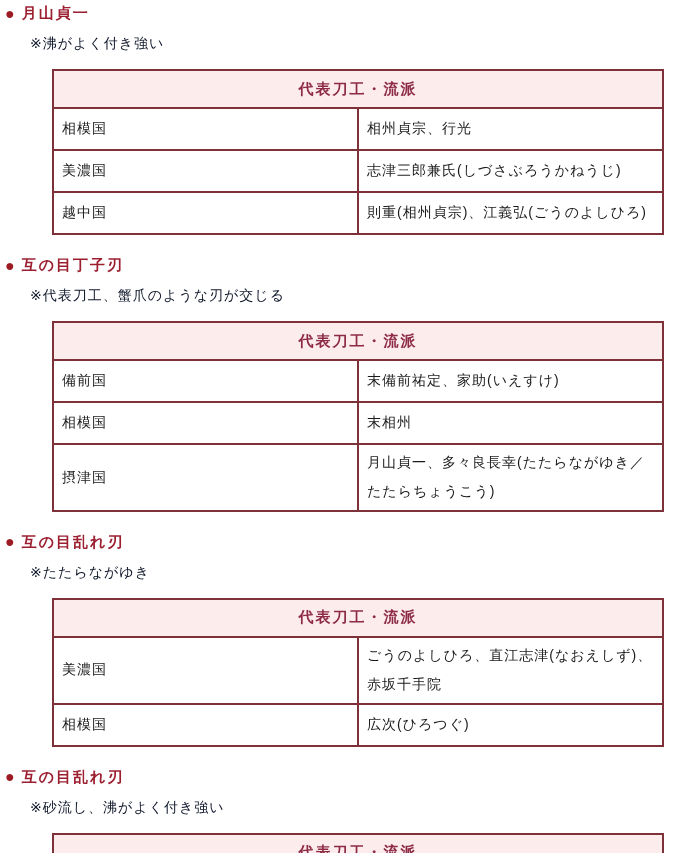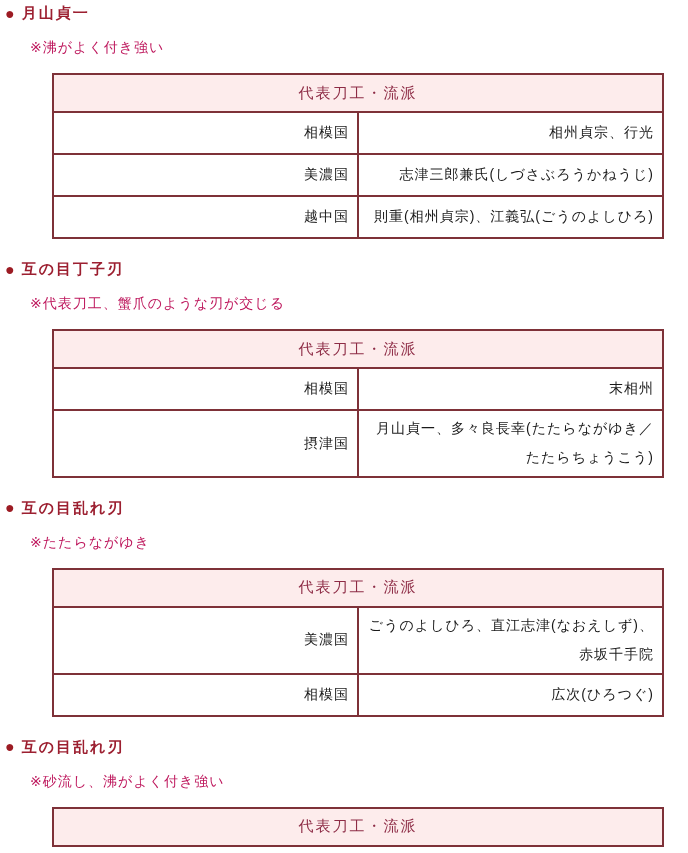--- a/index.html
+++ b/index.html
@@ -25,49 +25,49 @@
     display: flex;
     align-items: center;
   }
   .bullet {
     color: #9c1b23;
     font-size: 16px;
     margin-right: 5px;
     line-height: 1;
   }
   .note {
-    margin: 16px 0 16px 30px;
+    margin: 8px 0 16px 30px;
     font-size: 14px;
-    color: #be185d;
+    color: #0f172a;
     letter-spacing: 1px;
   }
   table.sword-table {
     border-collapse: collapse;
     margin-left: 52px;
     width: 612px;
     table-layout: fixed;
     background: #ffffff;
   }
   table.sword-table th,
   table.sword-table td {
     border: 2px solid #7e3138;
   }
   table.sword-table th {
     background: #fdecec;
     color: #8d2b45;
     font-size: 15px;
-    font-weight: normal;
+    font-weight: bold;
     height: 34px;
     letter-spacing: 2px;
     text-align: center;
   }
   table.sword-table td {
     font-size: 14px;
     color: #1a1a1a;
-    text-align: right;
+    text-align: left;
     height: 34px;
     padding: 3px 8px;
     line-height: 2.1;
     letter-spacing: 1px;
   }
   td.province {
     width: 82px;
   }
   td.smiths {
     white-space: pre-line;
@@ -115,20 +115,24 @@
     </h2>
     <p class="note">※代表刀工、蟹爪のような刃が交じる</p>
     <table class="sword-table">
       <thead>
         <tr>
           <th colspan="2">代表刀工・流派</th>
         </tr>
       </thead>
       <tbody>
         <tr>
+          <td class="province">備前国</td>
+          <td class="smiths">末備前祐定、家助(いえすけ)</td>
+        </tr>
+        <tr>
           <td class="province">相模国</td>
           <td class="smiths">末相州</td>
         </tr>
         <tr>
           <td class="province">摂津国</td>
           <td class="smiths">月山貞一、多々良長幸(たたらながゆき／たたらちょうこう)</td>
         </tr>
       </tbody>
     </table>
   </div>

